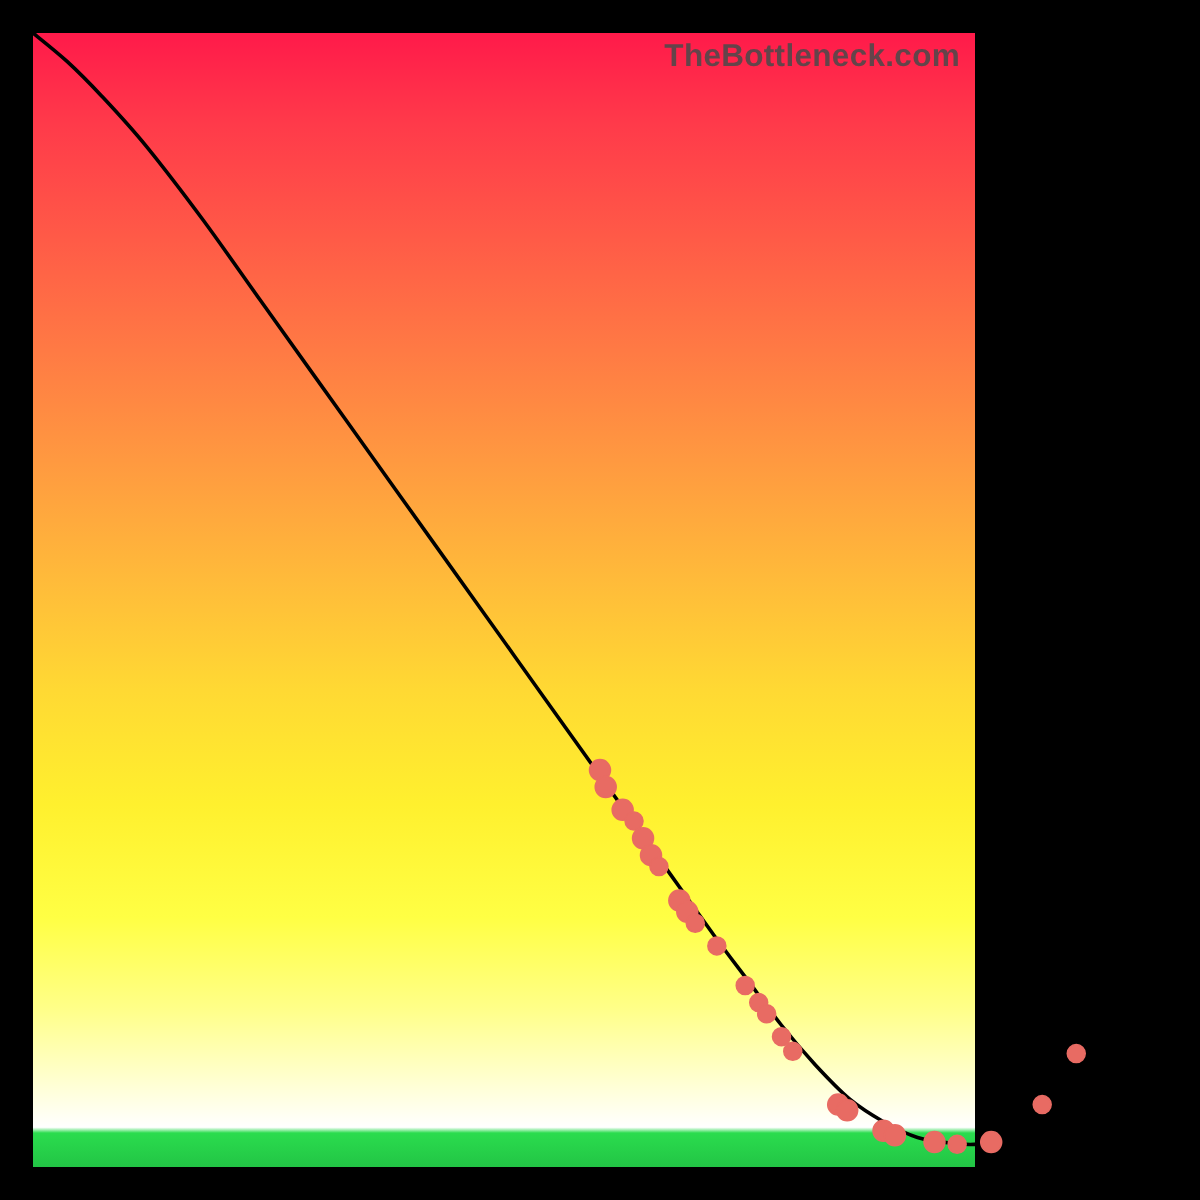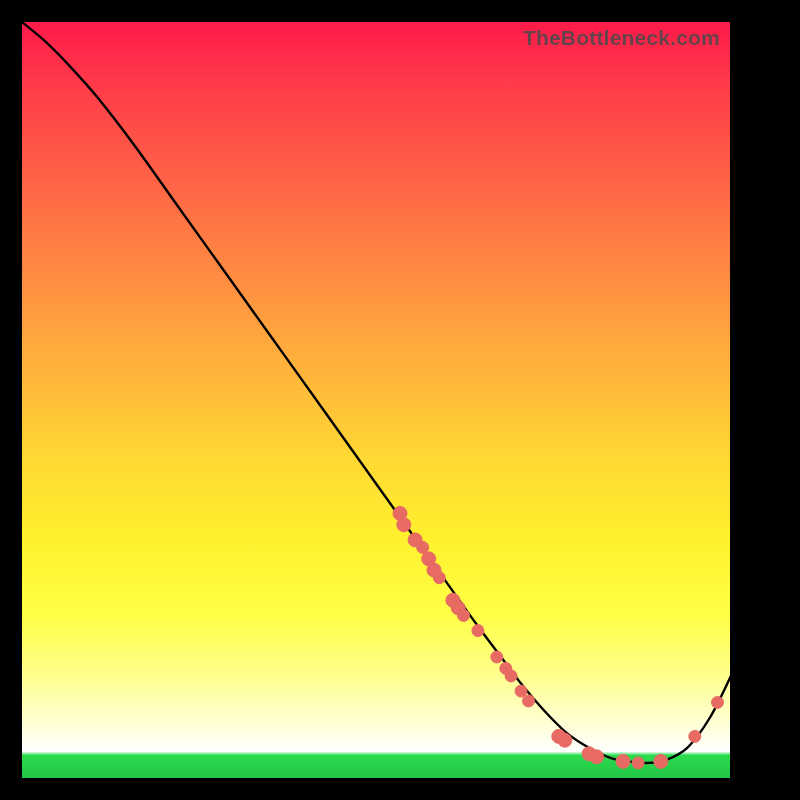--- a/index.html
+++ b/index.html
@@ -8,21 +8,21 @@
     width: 800px;
     height: 800px;
     background: #000;
     overflow: hidden;
     font-family: Arial, Helvetica, sans-serif;
   }
   .frame {
     position: absolute;
     left: 22px;
     top: 22px;
-    width: 708px;
+    width: 628px;
     height: 756px;
     background: linear-gradient(to bottom,
       #ff1a4a 0%,
       #ff3a4a 8%,
       #ff5a47 18%,
       #ff7a44 28%,
       #ff9a40 38%,
       #ffba3a 48%,
       #ffd933 58%,
       #fff02e 68%,

